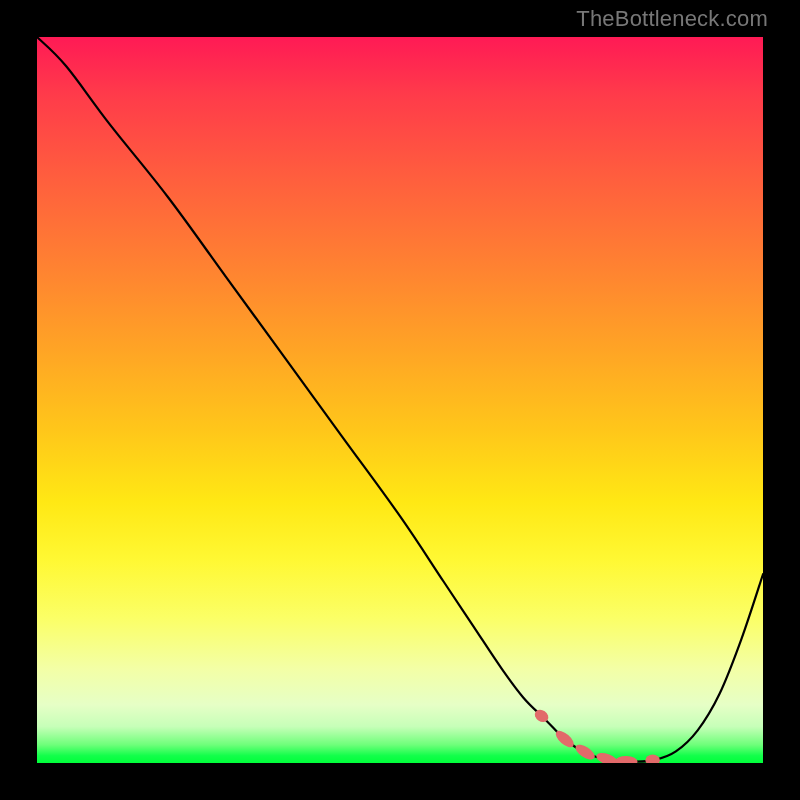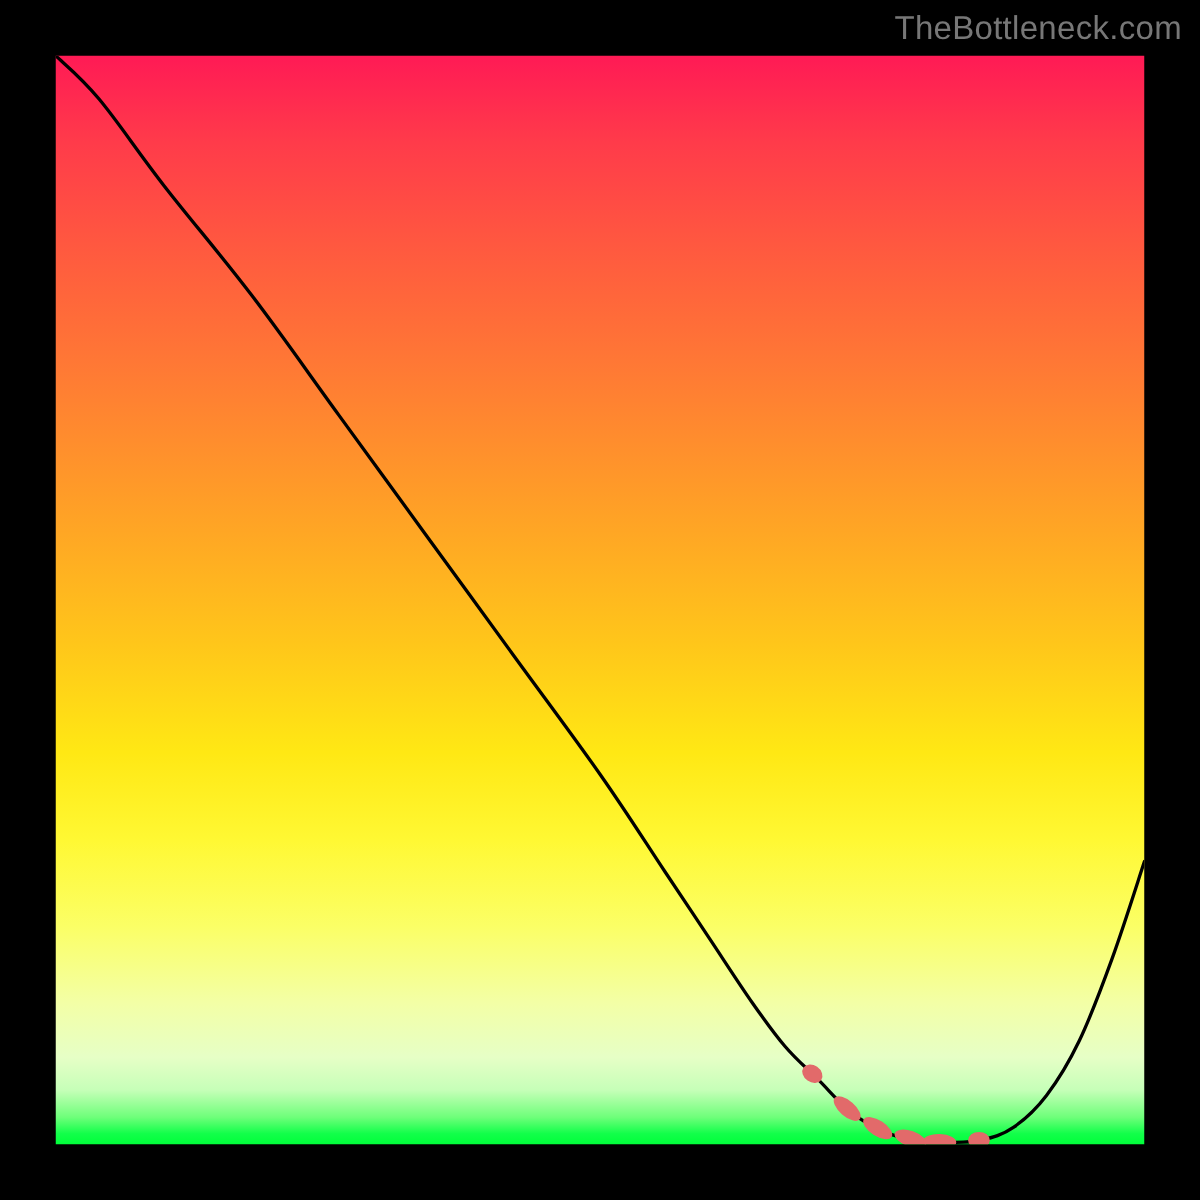--- a/index.html
+++ b/index.html
@@ -15,21 +15,21 @@
     position: absolute;
     top: 0;
     left: 0;
     width: 800px;
     height: 800px;
     background: #000;
   }
   .watermark {
     position: absolute;
     top: 6px;
-    right: 12px;
+    right: 32px;
     color: #777;
     font-size: 22px;
     font-weight: 500;
     letter-spacing: 0.2px;
     user-select: none;
   }
   .plot-area {
     position: absolute;
     left: 37px;
     top: 37px;

